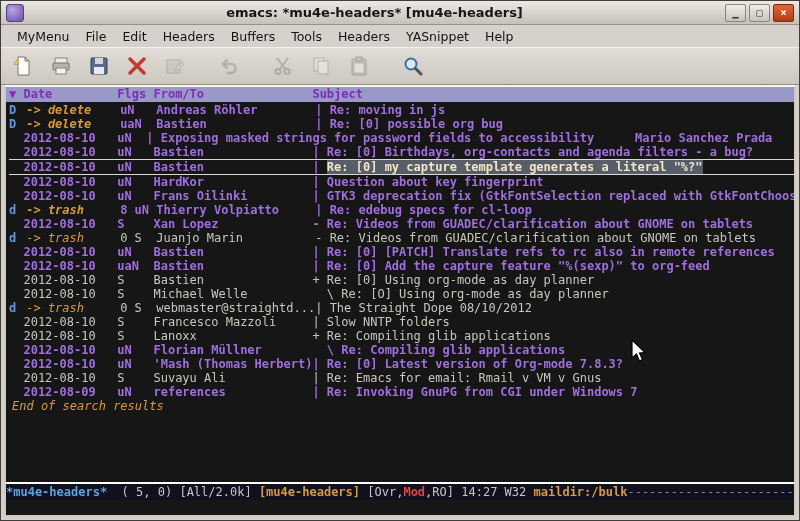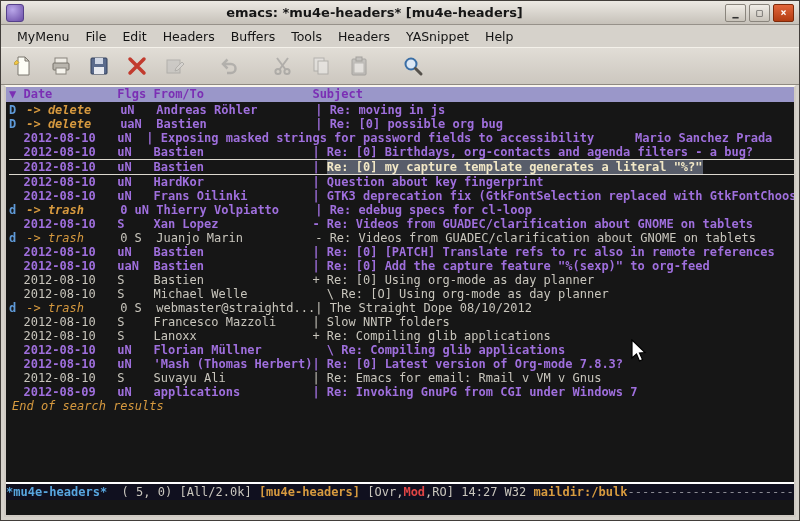--- a/index.html
+++ b/index.html
@@ -160,34 +160,34 @@
 
     <div class="msg-list">
 
     <div class="row unread"><span class="c mark">D</span><span class="c date marked">-&gt; delete</span><span class="c flags">uN</span><span class="c from">Andreas Röhler</span><span class="c subj"><span class="thread">| </span><span class="subj-text">Re: moving in js</span></span></div>
         <div class="row unread"><span class="c mark">D</span><span class="c date marked">-&gt; delete</span><span class="c flags">uaN</span><span class="c from">Bastien</span><span class="c subj"><span class="thread">| </span><span class="subj-text">Re: [0] possible org bug</span></span></div>
         <div class="row unread"><span class="c mark"></span><span class="c date">2012-08-10</span><span class="c flags">uN</span><span class="c subj"><span class="thread">| </span><span class="subj-text">Exposing masked strings for password fields to accessibility</span></span><span class="c from">Mario Sanchez Prada</span></div>
         <div class="row unread"><span class="c mark"></span><span class="c date">2012-08-10</span><span class="c flags">uN</span><span class="c from">Bastien</span><span class="c subj"><span class="thread">| </span><span class="subj-text">Re: [0] Birthdays, org-contacts and agenda filters - a bug?</span></span></div>
         <div class="row unread current"><span class="c mark"></span><span class="c date">2012-08-10</span><span class="c flags">uN</span><span class="c from">Bastien</span><span class="c subj"><span class="thread">| </span><span class="subj-text">Re: [0] my capture template generates a literal "%?"</span></span></div>
         <div class="row unread"><span class="c mark"></span><span class="c date">2012-08-10</span><span class="c flags">uN</span><span class="c from">HardKor</span><span class="c subj"><span class="thread">| </span><span class="subj-text">Question about key fingerprint</span></span></div>
         <div class="row unread"><span class="c mark"></span><span class="c date">2012-08-10</span><span class="c flags">uN</span><span class="c from">Frans Oilinki</span><span class="c subj"><span class="thread">| </span><span class="subj-text">GTK3 deprecation fix (GtkFontSelection replaced with GtkFontChooser)</span></span></div>
-        <div class="row unread"><span class="c mark">d</span><span class="c date marked">-&gt; trash</span><span class="c flags">0 uN</span><span class="c from">Thierry Volpiatto</span><span class="c subj"><span class="thread">| </span><span class="subj-text">Re: edebug specs for cl-loop</span></span></div>
+        <div class="row unread"><span class="c mark">d</span><span class="c date marked">-&gt; trash</span><span class="c flags">8 uN</span><span class="c from">Thierry Volpiatto</span><span class="c subj"><span class="thread">| </span><span class="subj-text">Re: edebug specs for cl-loop</span></span></div>
         <div class="row unread"><span class="c mark"></span><span class="c date">2012-08-10</span><span class="c flags">S</span><span class="c from">Xan Lopez</span><span class="c subj"><span class="thread">- </span><span class="subj-text">Re: Videos from GUADEC/clarification about GNOME on tablets</span></span></div>
         <div class="row seen"><span class="c mark">d</span><span class="c date marked">-&gt; trash</span><span class="c flags">0 S</span><span class="c from">Juanjo Marin</span><span class="c subj"><span class="thread">- </span><span class="subj-text">Re: Videos from GUADEC/clarification about GNOME on tablets</span></span></div>
         <div class="row unread"><span class="c mark"></span><span class="c date">2012-08-10</span><span class="c flags">uN</span><span class="c from">Bastien</span><span class="c subj"><span class="thread">| </span><span class="subj-text">Re: [0] [PATCH] Translate refs to rc also in remote references</span></span></div>
         <div class="row unread"><span class="c mark"></span><span class="c date">2012-08-10</span><span class="c flags">uaN</span><span class="c from">Bastien</span><span class="c subj"><span class="thread">| </span><span class="subj-text">Re: [0] Add the capture feature "%(sexp)" to org-feed</span></span></div>
         <div class="row seen"><span class="c mark"></span><span class="c date">2012-08-10</span><span class="c flags">S</span><span class="c from">Bastien</span><span class="c subj"><span class="thread">+ </span><span class="subj-text">Re: [0] Using org-mode as day planner</span></span></div>
         <div class="row seen"><span class="c mark"></span><span class="c date">2012-08-10</span><span class="c flags">S</span><span class="c from">Michael Welle</span><span class="c subj"><span class="thread">  \ </span><span class="subj-text">Re: [O] Using org-mode as day planner</span></span></div>
         <div class="row seen"><span class="c mark">d</span><span class="c date marked">-&gt; trash</span><span class="c flags">0 S</span><span class="c from">webmaster@straightd...</span><span class="c subj"><span class="thread">| </span><span class="subj-text">The Straight Dope 08/10/2012</span></span></div>
         <div class="row seen"><span class="c mark"></span><span class="c date">2012-08-10</span><span class="c flags">S</span><span class="c from">Francesco Mazzoli</span><span class="c subj"><span class="thread">| </span><span class="subj-text">Slow NNTP folders</span></span></div>
         <div class="row seen"><span class="c mark"></span><span class="c date">2012-08-10</span><span class="c flags">S</span><span class="c from">Lanoxx</span><span class="c subj"><span class="thread">+ </span><span class="subj-text">Re: Compiling glib applications</span></span></div>
         <div class="row unread"><span class="c mark"></span><span class="c date">2012-08-10</span><span class="c flags">uN</span><span class="c from">Florian Müllner</span><span class="c subj"><span class="thread">  \ </span><span class="subj-text">Re: Compiling glib applications</span></span></div>
         <div class="row unread"><span class="c mark"></span><span class="c date">2012-08-10</span><span class="c flags">uN</span><span class="c from">'Mash (Thomas Herbert)</span><span class="c subj"><span class="thread">| </span><span class="subj-text">Re: [0] Latest version of Org-mode 7.8.3?</span></span></div>
         <div class="row seen"><span class="c mark"></span><span class="c date">2012-08-10</span><span class="c flags">S</span><span class="c from">Suvayu Ali</span><span class="c subj"><span class="thread">| </span><span class="subj-text">Re: Emacs for email: Rmail v VM v Gnus</span></span></div>
-        <div class="row unread"><span class="c mark"></span><span class="c date">2012-08-09</span><span class="c flags">uN</span><span class="c from">applications</span><span class="c subj"><span class="thread">| </span><span class="subj-text">Re: Invoking GnuPG from CGI under Windows 7</span></span></div>
+        <div class="row unread"><span class="c mark"></span><span class="c date">2012-08-09</span><span class="c flags">uN</span><span class="c from">references</span><span class="c subj"><span class="thread">| </span><span class="subj-text">Re: Invoking GnuPG from CGI under Windows 7</span></span></div>
         <div class="end-line">End of search results</div>
       </div>
 
     <div class="modeline"><span class="ml-cyan">*mu4e-headers*</span><span class="ml-fg">  ( 5, 0) </span><span class="ml-fg">[All/2.0k]</span><span class="ml-fg"> </span><span class="ml-orange">[mu4e-headers]</span><span class="ml-fg"> [</span><span class="ml-fg">Ovr</span><span class="ml-fg">,</span><span class="ml-red">Mod</span><span class="ml-fg">,</span><span class="ml-fg">RO]</span><span class="ml-fg"> 14:27 </span><span class="ml-fg">W32 </span><span class="ml-orange">maildir:/bulk</span><span class="ml-dim">--------------------------------------------------</span></div>
     <div class="minibuffer"></div>
   </div>
 
 </div>
 
 <svg class="cursor" width="20" height="24" viewBox="0 0 20 24">

